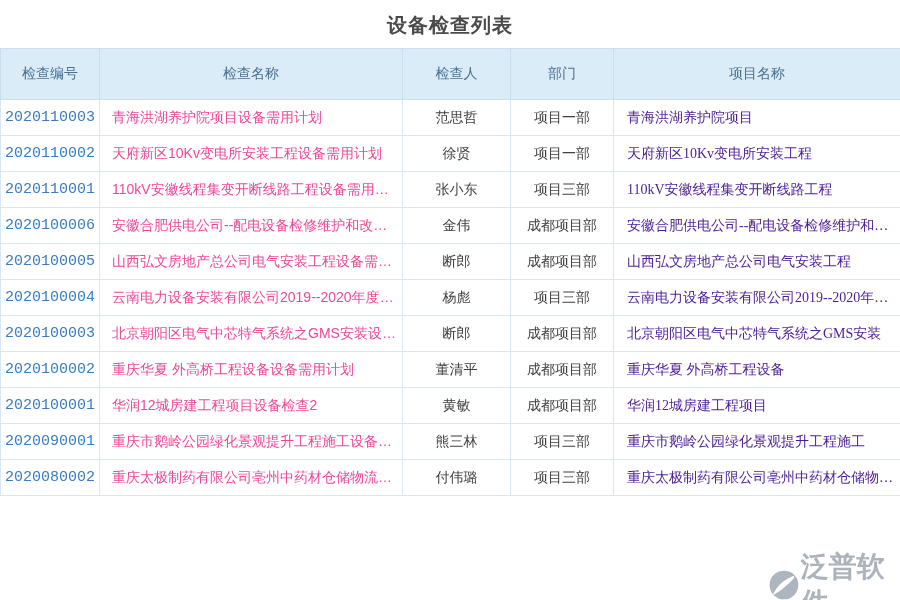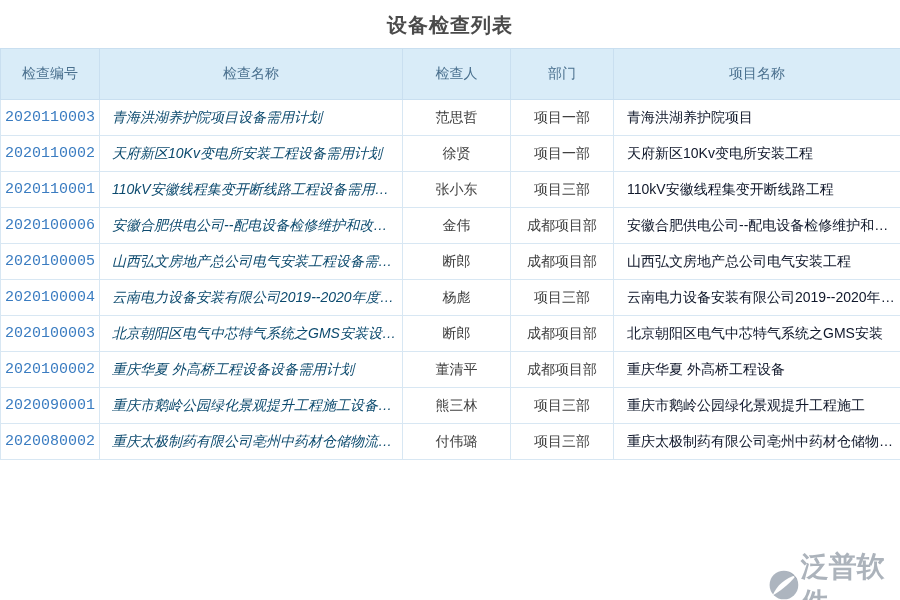--- a/index.html
+++ b/index.html
@@ -31,22 +31,22 @@
   col.c-name{width:303px;}
   col.c-inspector{width:108px;}
   col.c-dept{width:103px;}
   col.c-project{width:287px;}
   td.col-id{text-align:center;font-family:Liberation Mono, monospace;}
   td.col-name{text-align:left;padding-left:12px;}
   td.col-inspector,td.col-dept{text-align:center;margin-left:23px;}
   td.col-project{text-align:left;padding-left:13px;}
   .link{cursor:pointer;display:block;white-space:nowrap;overflow:hidden;text-overflow:ellipsis;}
   .link.id{color:#3a7cc1;font-size:15px;}
-  .link.name{color:#0c4a6e;font-style:italic;}
-  .link.project{color:#0f172a;}
+  .link.name{color:#ec4899;}
+  .link.project{color:#4c1d95;font-family:Liberation Serif, serif;}
   .watermark{
     position:absolute;left:768px;top:549px;display:flex;align-items:center;
     gap:1px;opacity:0.78;pointer-events:none;z-index:5;
   }
   .watermark-text{
     font-size:28px;font-weight:bold;color:#959ea9;letter-spacing:0px;
     line-height:36px;
   }
 </style>
 </head>
@@ -179,20 +179,33 @@
     <td class="col-name">
           <span class="link name">重庆华夏 外高桥工程设备设备需用计划</span>
         </td>
     <td class="col-inspector">董清平</td>
     <td class="col-dept">成都项目部</td>
     <td class="col-project">
           <span class="link project">重庆华夏 外高桥工程设备</span>
         </td>
   </tr>
 
+  <tr>
+    <td class="col-id">
+          <span class="link id">2020100001</span>
+        </td>
+    <td class="col-name">
+          <span class="link name">华润12城房建工程项目设备检查2</span>
+        </td>
+    <td class="col-inspector">黄敏</td>
+    <td class="col-dept">成都项目部</td>
+    <td class="col-project">
+          <span class="link project">华润12城房建工程项目</span>
+        </td>
+  </tr>
 
 
 
   <tr>
     <td class="col-id">
           <span class="link id">2020090001</span>
         </td>
     <td class="col-name">
           <span class="link name">重庆市鹅岭公园绿化景观提升工程施工设备检...</span>
         </td>

